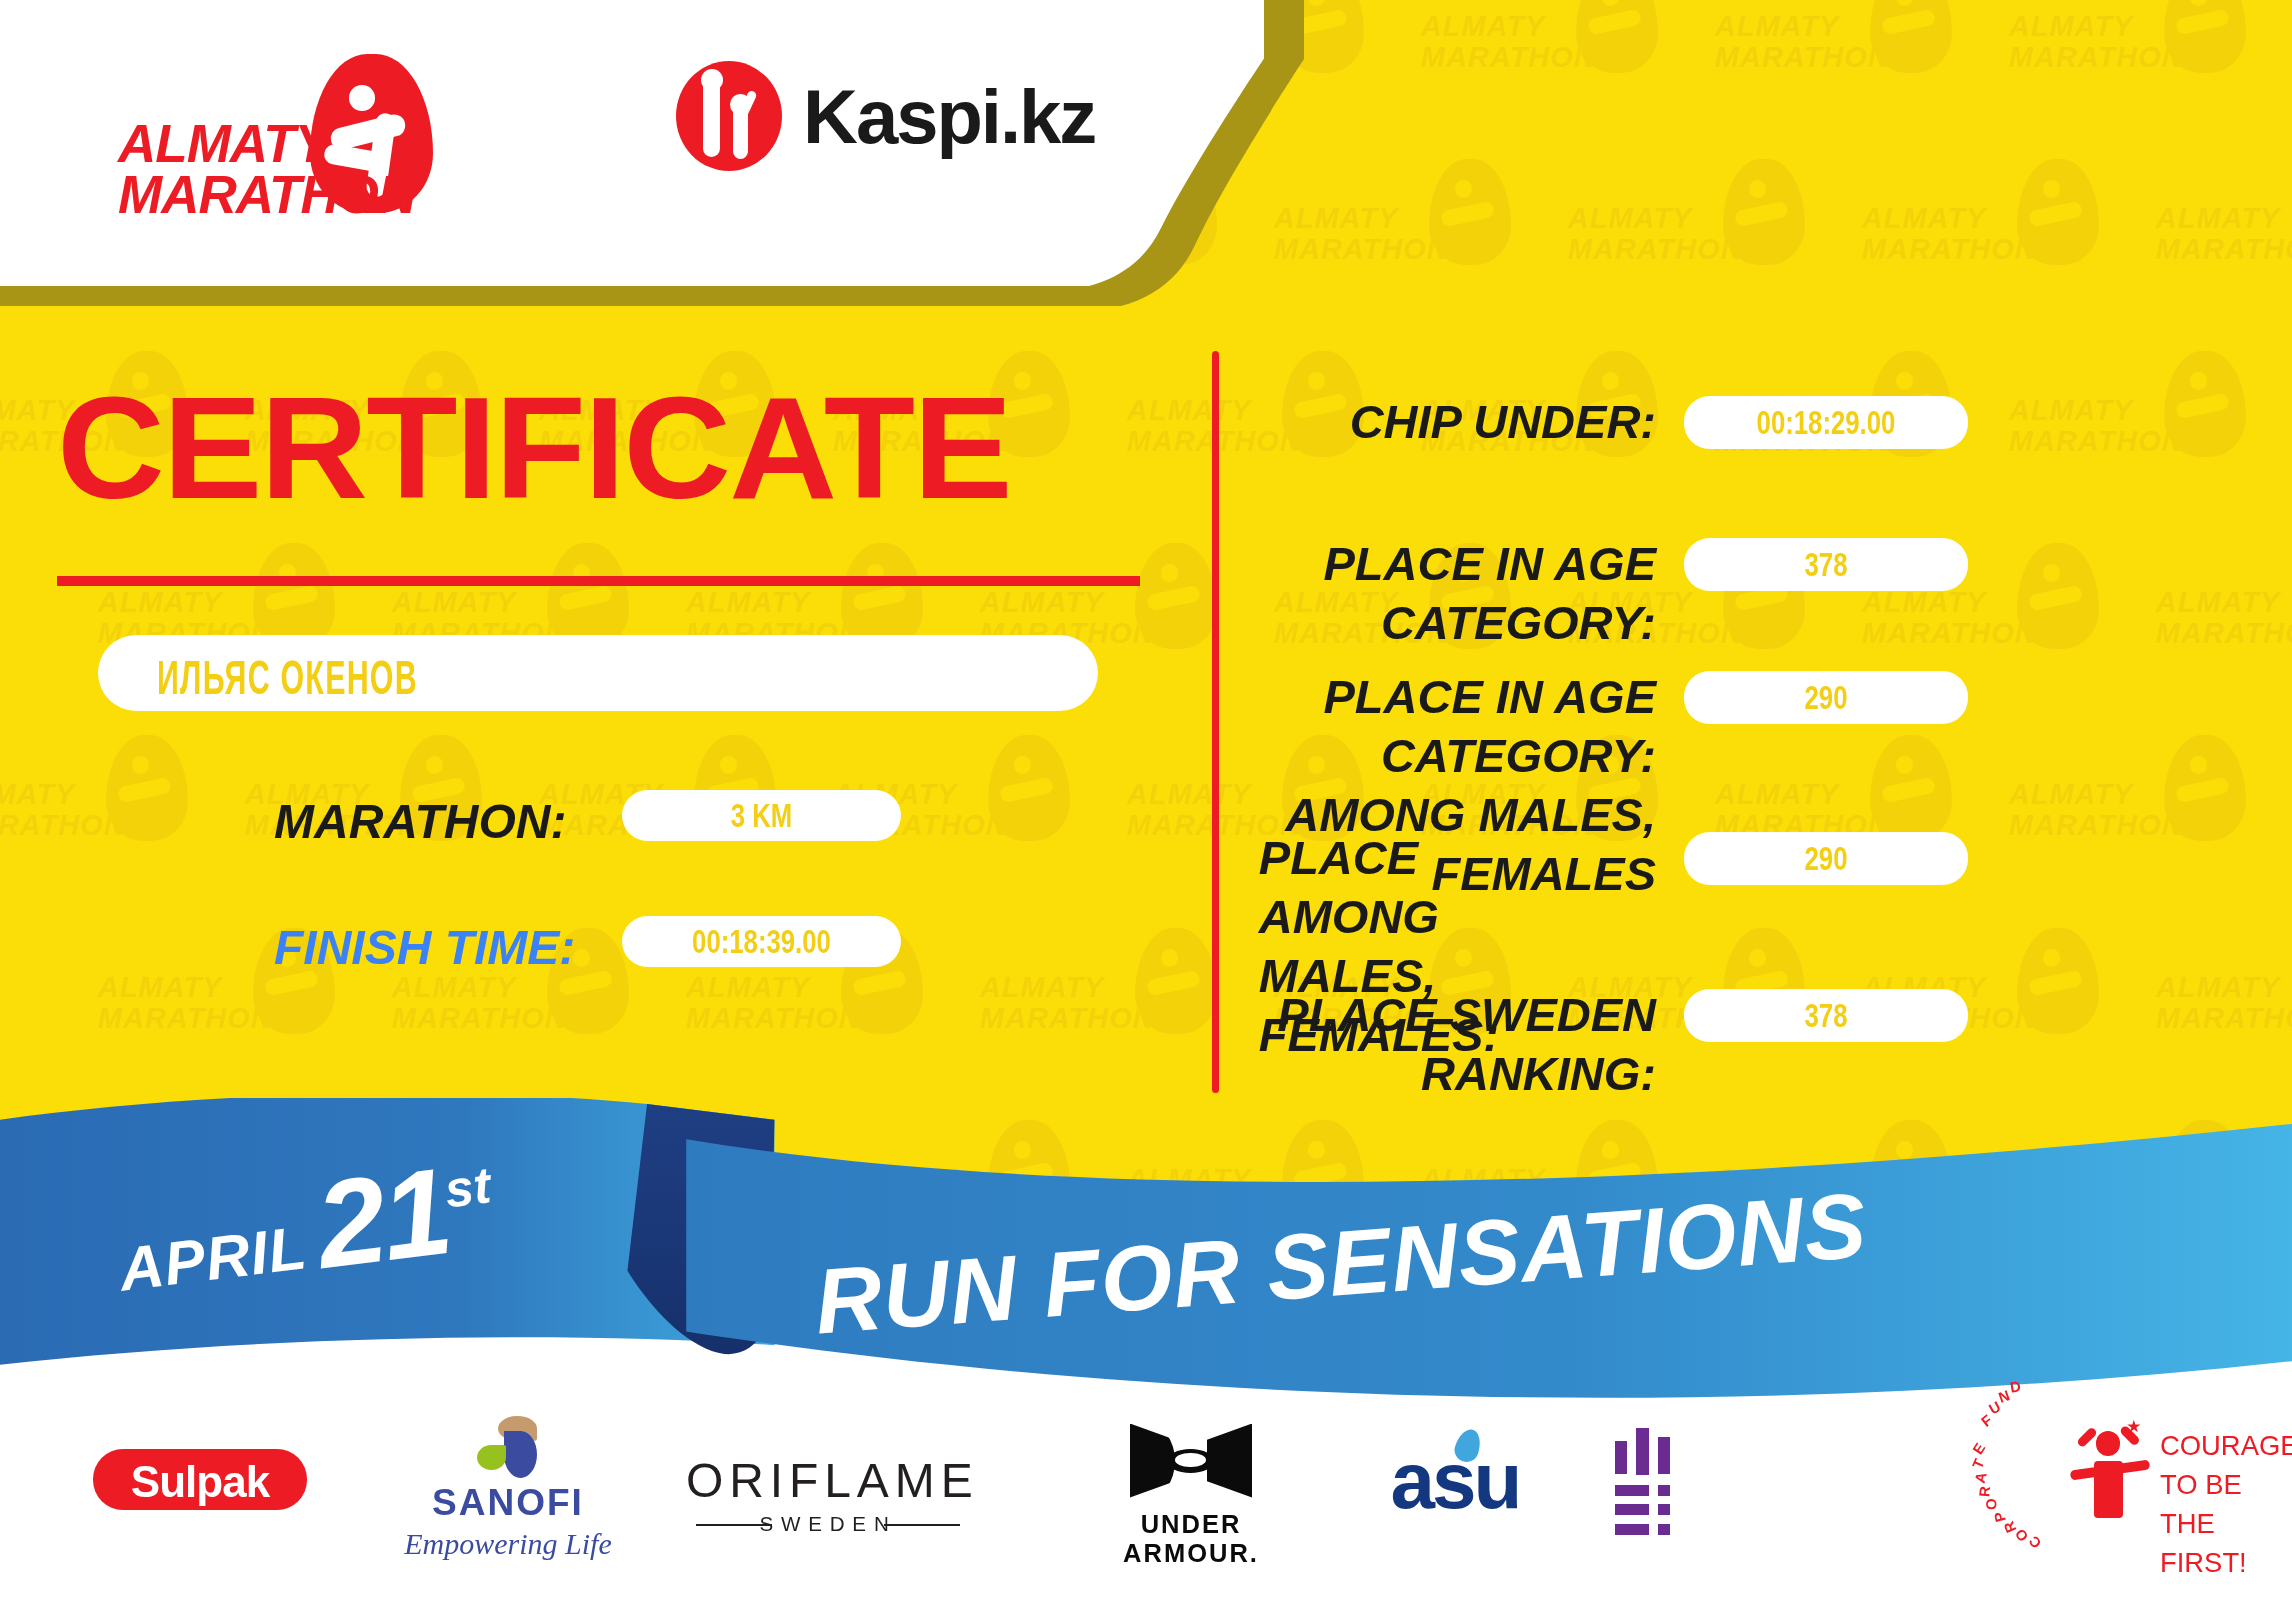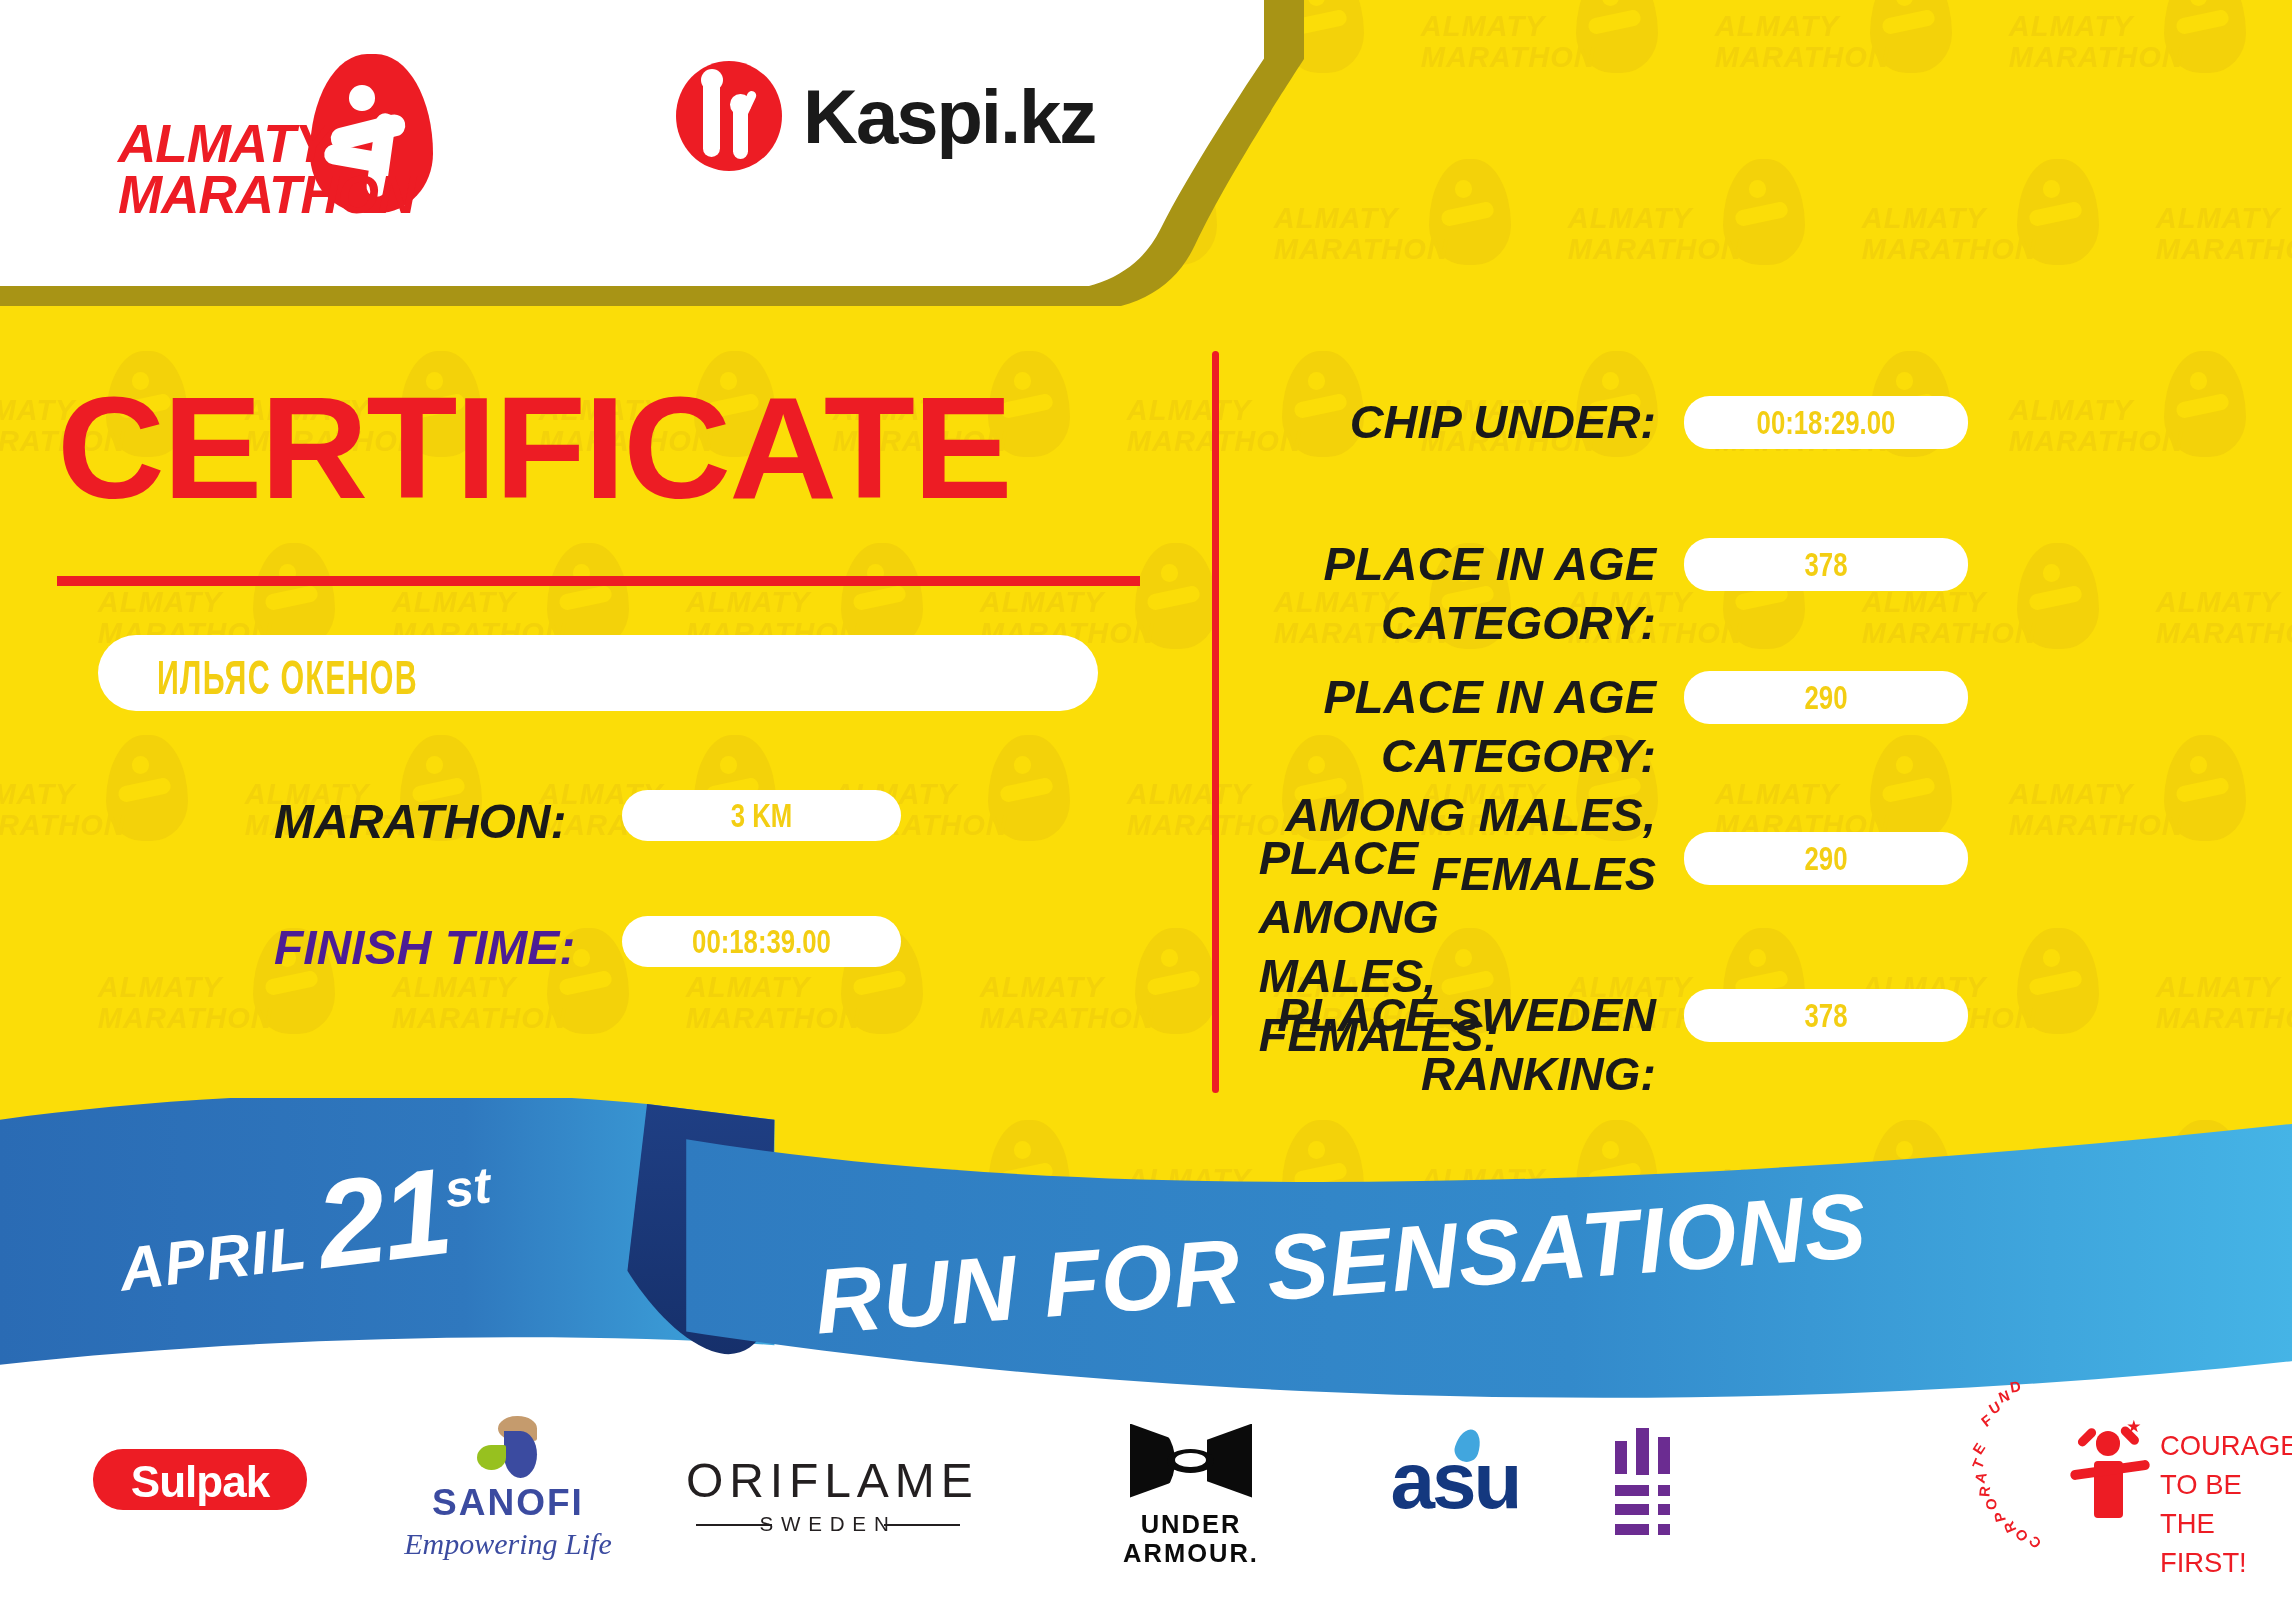--- a/index.html
+++ b/index.html
@@ -108,21 +108,21 @@
     transform:scaleX(.62);transform-origin:left center;letter-spacing:2px;
   }
 
   .lrow{position:absolute;z-index:6;}
   .llabel{
     position:absolute;font-weight:bold;font-style:italic;font-size:48px;
     font-family:"Liberation Sans", sans-serif;letter-spacing:0px;
     white-space:nowrap;
   }
   .llabel.dark{color:#1A1A1A;}
-  .llabel.red{color:#4c1d95;}
+  .llabel.red{color:#3b82f6;}
   .lpill{
     position:absolute;background:#fff;border-radius:25.5px;height:51px;
   }
   .lpill span{
     position:absolute;left:0;right:0;top:6.9px;text-align:center;
     font-size:33px;font-weight:bold;color:#F3CE13;
     font-family:"Liberation Sans", sans-serif;
     transform:scaleX(.78);
   }
 

